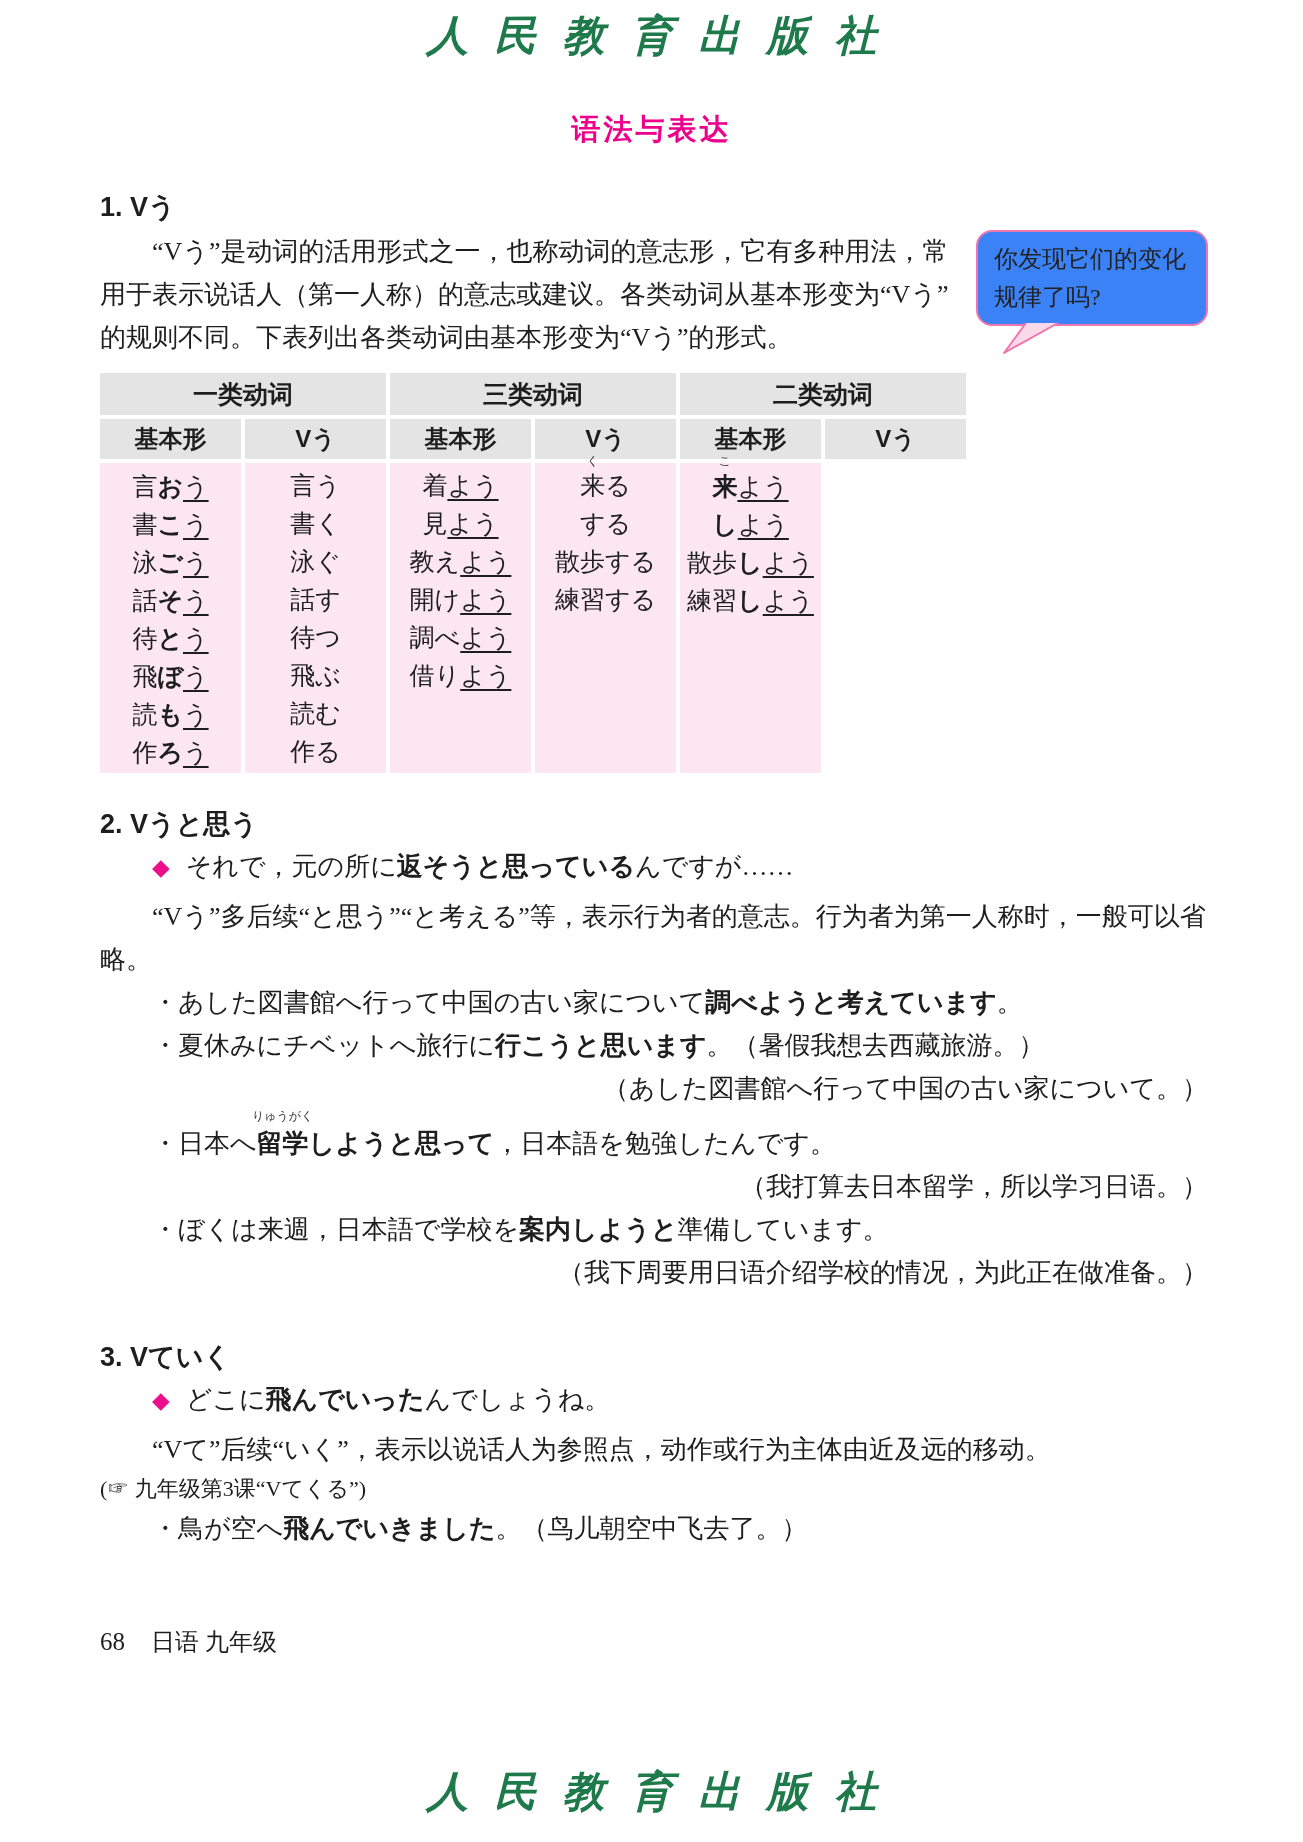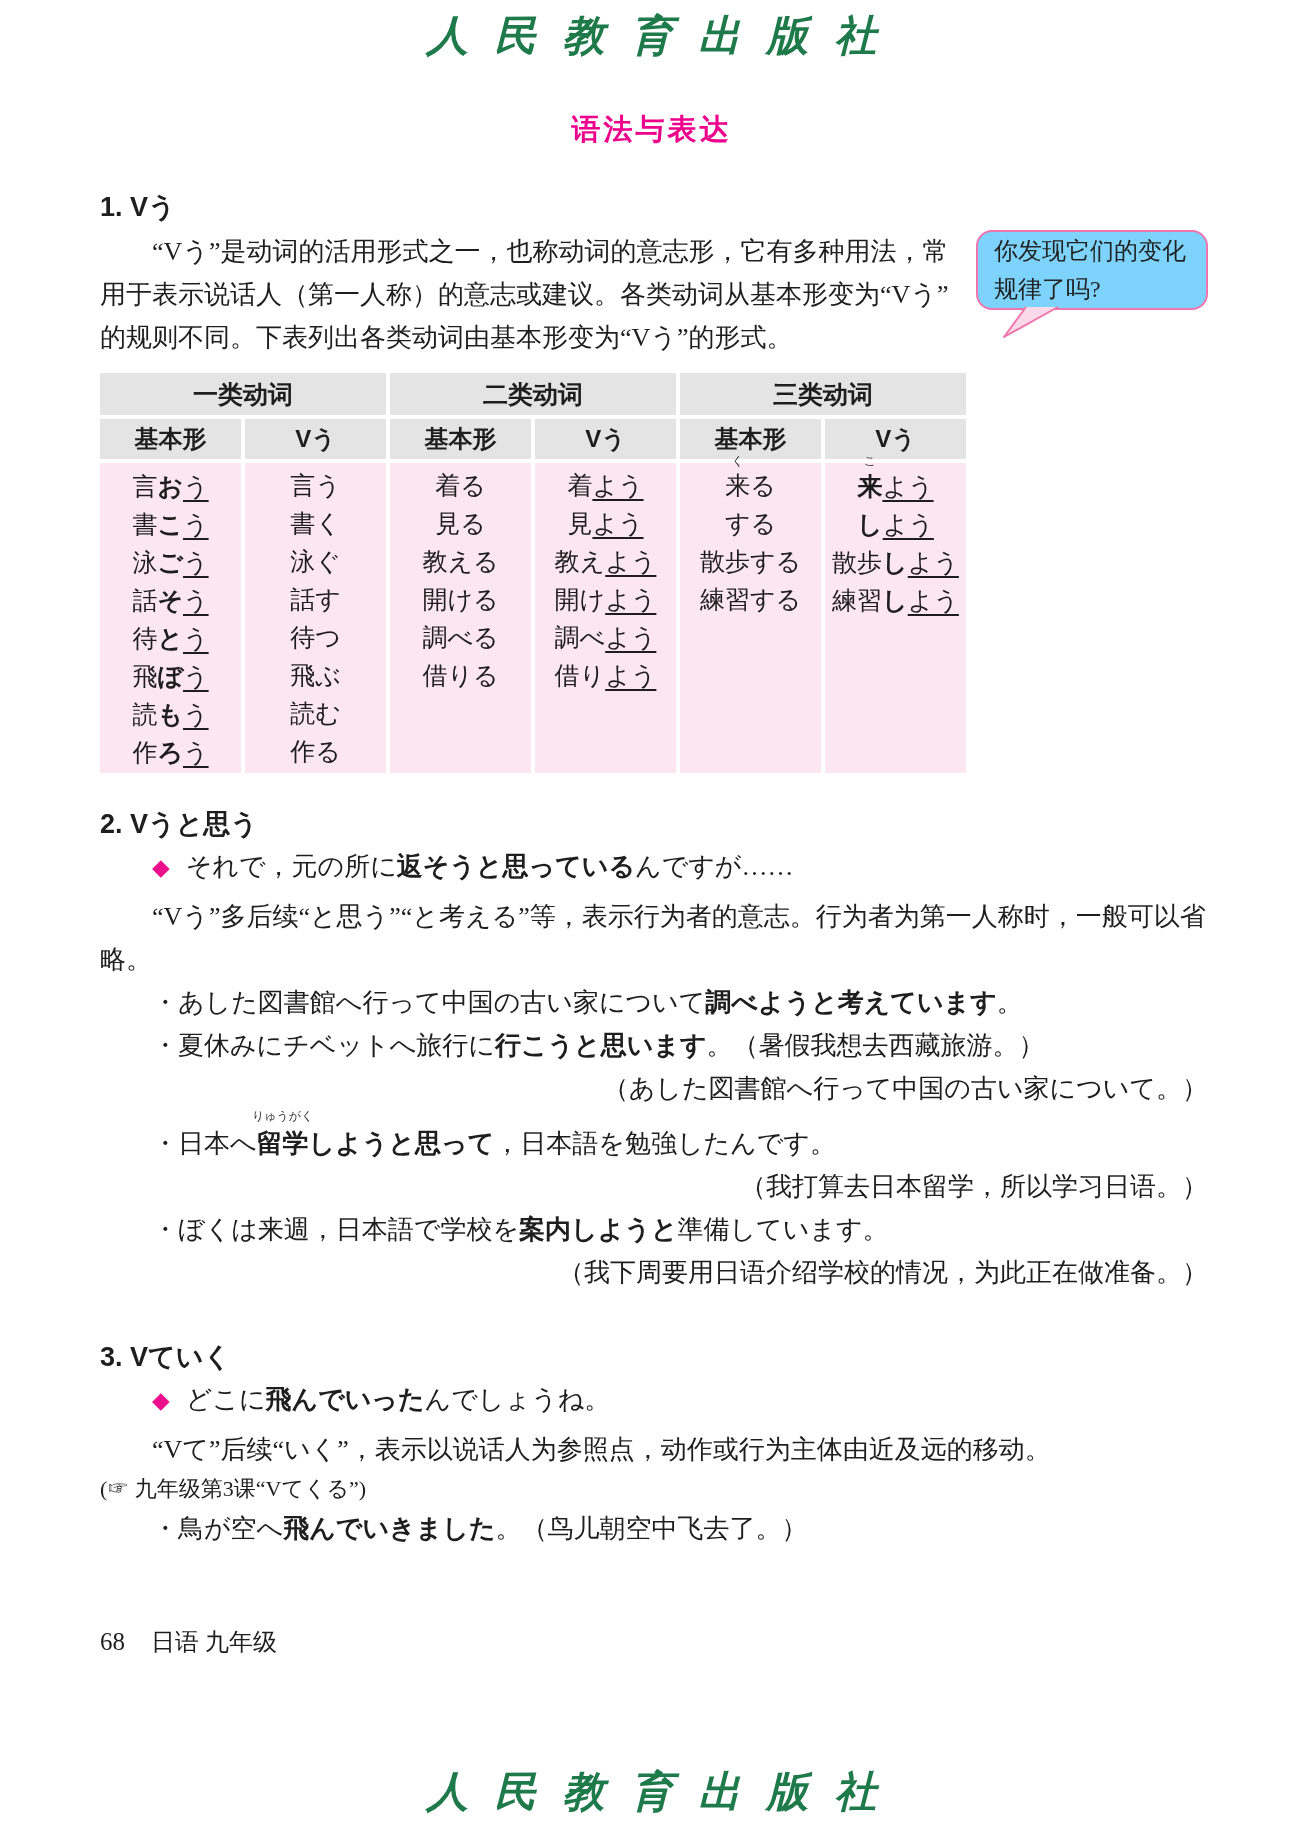--- a/index.html
+++ b/index.html
@@ -50,23 +50,23 @@
   .para{margin:6px 0 0;text-indent:2em;}
   
   .bubble-wrap{
     float:right;
     position:relative;
     width:232px;
     margin:0 0 32px 26px;
   }
   .bubble{
     border:2px solid #f075ae;
-    background:#7dd3fc;
+    background:#3b82f6;
     border-radius:16px;
-    padding:0 16px;
+    padding:8px 16px;
     font-size:24px;
     line-height:38px;
     color:#222;
   }
   .bubble-tail{position:absolute;left:26px;bottom:-29px;}
   
   .gtable{
     width:866px;
     margin-top:14px;
     display:grid;
@@ -149,22 +149,22 @@
         </div>
         <svg class="bubble-tail" width="60" height="33">
           <path d="M24,1 L2,31 L56,1" fill="#fbd9e8" stroke="#f075ae" stroke-width="2" stroke-linejoin="round"></path>
         </svg>
       </div>
       <p class="para">“Vう”是动词的活用形式之一，也称动词的意志形，它有多种用法，常用于表示说话人（第一人称）的意志或建议。各类动词从基本形变为“Vう”的规则不同。下表列出各类动词由基本形变为“Vう”的形式。</p>
     </div>
 
     <div class="gtable">
       <div class="gh">一类动词</div>
+      <div class="gh">三类动词</div>
       <div class="gh">二类动词</div>
-      <div class="gh">三类动词</div>
 
       <div class="gs">基本形</div>
       <div class="gs">Vう</div>
       <div class="gs">基本形</div>
       <div class="gs">Vう</div>
       <div class="gs">基本形</div>
       <div class="gs">Vう</div>
     </div>
     <div class="gtable" id="tbody" style="margin-top:4px;">
         <div class="gcol">
@@ -181,30 +181,20 @@
           <div class="gline"><span>言う</span></div>
           <div class="gline"><span>書く</span></div>
           <div class="gline"><span>泳ぐ</span></div>
           <div class="gline"><span>話す</span></div>
           <div class="gline"><span>待つ</span></div>
           <div class="gline"><span>飛ぶ</span></div>
           <div class="gline"><span>読む</span></div>
           <div class="gline"><span>作る</span></div>
         </div>
         <div class="gcol">
-          <div class="gline"><span>着る</span></div>
-          <div class="gline"><span>見る</span></div>
-          <div class="gline"><span>教える</span></div>
-          <div class="gline"><span>開ける</span></div>
-          <div class="gline"><span>調べる</span></div>
-          <div class="gline"><span>借りる</span></div>
-          <div class="gline"></div>
-          <div class="gline"></div>
-        </div>
-        <div class="gcol">
           <div class="gline"><span>着</span><span class="seg-ul">よう</span></div>
           <div class="gline"><span>見</span><span class="seg-ul">よう</span></div>
           <div class="gline"><span>教え</span><span class="seg-ul">よう</span></div>
           <div class="gline"><span>開け</span><span class="seg-ul">よう</span></div>
           <div class="gline"><span>調べ</span><span class="seg-ul">よう</span></div>
           <div class="gline"><span>借り</span><span class="seg-ul">よう</span></div>
           <div class="gline"></div>
           <div class="gline"></div>
         </div>
         <div class="gcol">

